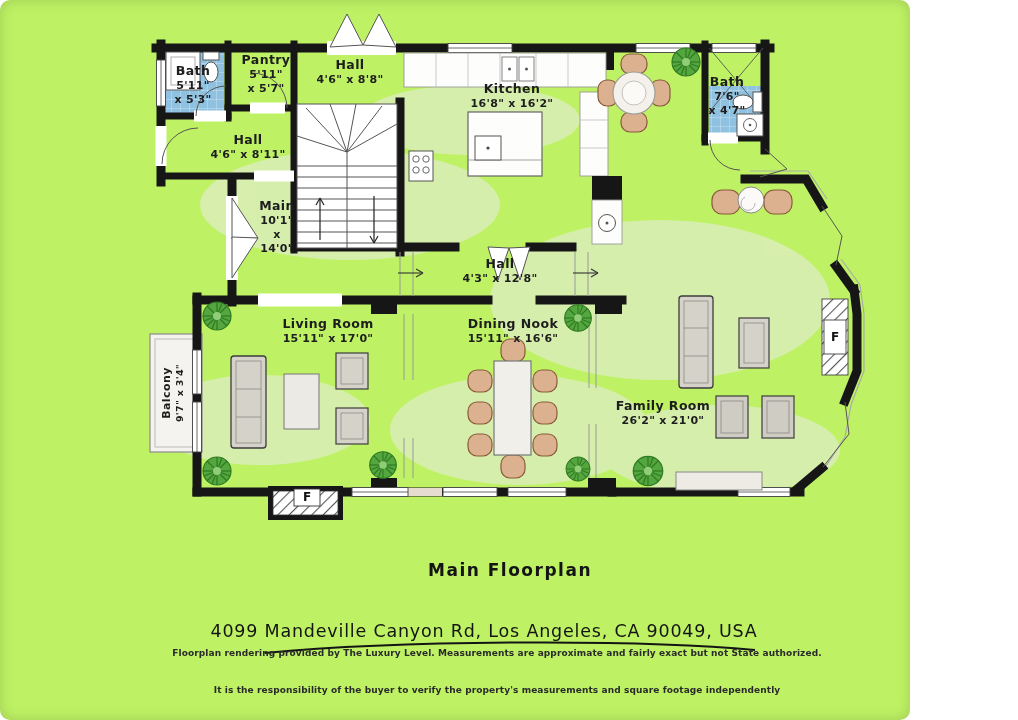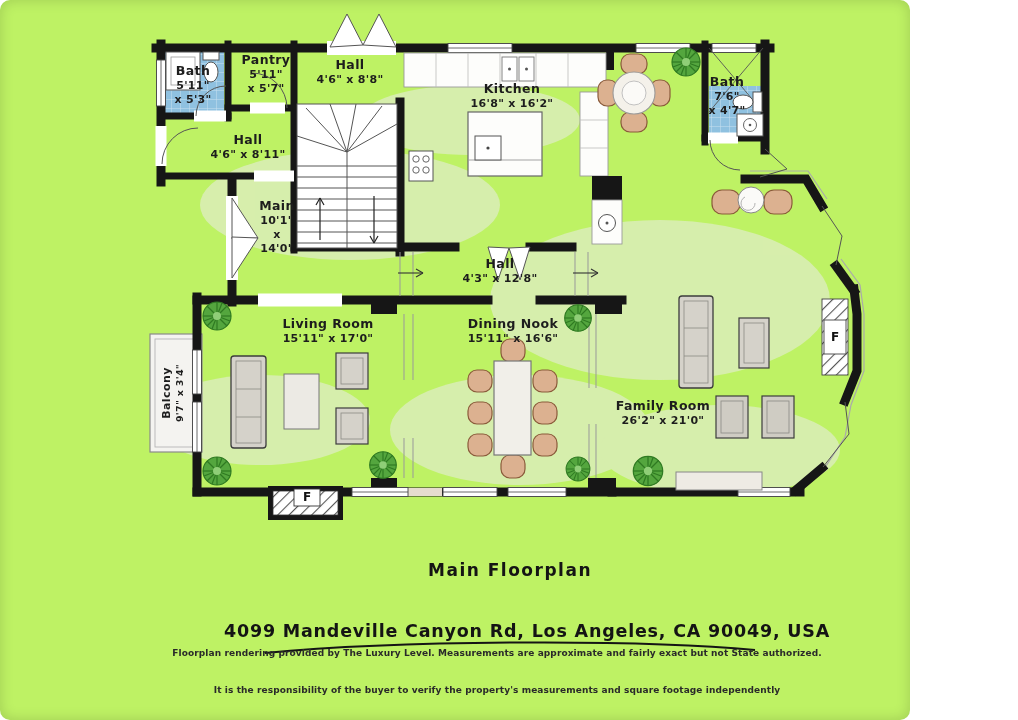--- a/index.html
+++ b/index.html
@@ -11,22 +11,22 @@
               color:#1d1d1d;line-height:1.28;white-space:nowrap;z-index:5;}
   .rname{font-size:12.5px;font-weight:600;letter-spacing:.4px;}
   .rdim{font-size:11px;font-weight:600;letter-spacing:.3px;}
   .room-label.rot{transform:translate(-50%,-50%) rotate(-90deg);}
   .room-label.rot .rname{font-size:11px;}
   .room-label.rot .rdim{font-size:9.5px;}
   .f-label{position:absolute;transform:translate(-50%,-50%);font-size:12px;font-weight:700;
            color:#111;z-index:6;}
   .plan-title{position:absolute;left:510px;top:570px;transform:translate(-50%,-50%);
               font-size:17px;font-weight:700;letter-spacing:1.5px;color:#141414;white-space:nowrap;}
-  .plan-address{position:absolute;left:527px;top:631px;transform:translate(-50%,-50%);
-                font-size:17.5px;font-weight:700;letter-spacing:.8px;color:#141414;white-space:nowrap;}
+  .plan-address{position:absolute;left:484px;top:631px;transform:translate(-50%,-50%);
+                font-size:17.5px;font-weight:400;letter-spacing:.8px;color:#141414;white-space:nowrap;}
   .disclaimer{position:absolute;left:497px;transform:translateX(-50%);
               font-size:9px;font-weight:600;color:#2a2a2a;white-space:nowrap;letter-spacing:.1px;}
   .disc1{top:648px;text-align:center;} .disc2{top:685px;}
   .north-n{position:absolute;left:951px;top:621px;transform:translate(-50%,-50%) skewX(-4deg);
            font-size:30px;font-weight:700;color:#111;}
   .mls-logo{position:absolute;left:937px;top:655px;width:78px;color:#E3262B;line-height:1;z-index:5;}
   .mls-the{font-size:13.5px;font-weight:800;font-style:italic;letter-spacing:1px;margin-left:3px;}
   .mls-main{font-size:32px;font-weight:800;font-style:italic;letter-spacing:-1px;display:flex;align-items:flex-start;}
   .mls-tm{font-size:8px;font-weight:700;margin-top:2px;}
   .mls-com{font-size:9.5px;font-weight:800;text-align:right;margin-top:-4px;letter-spacing:.5px;}

